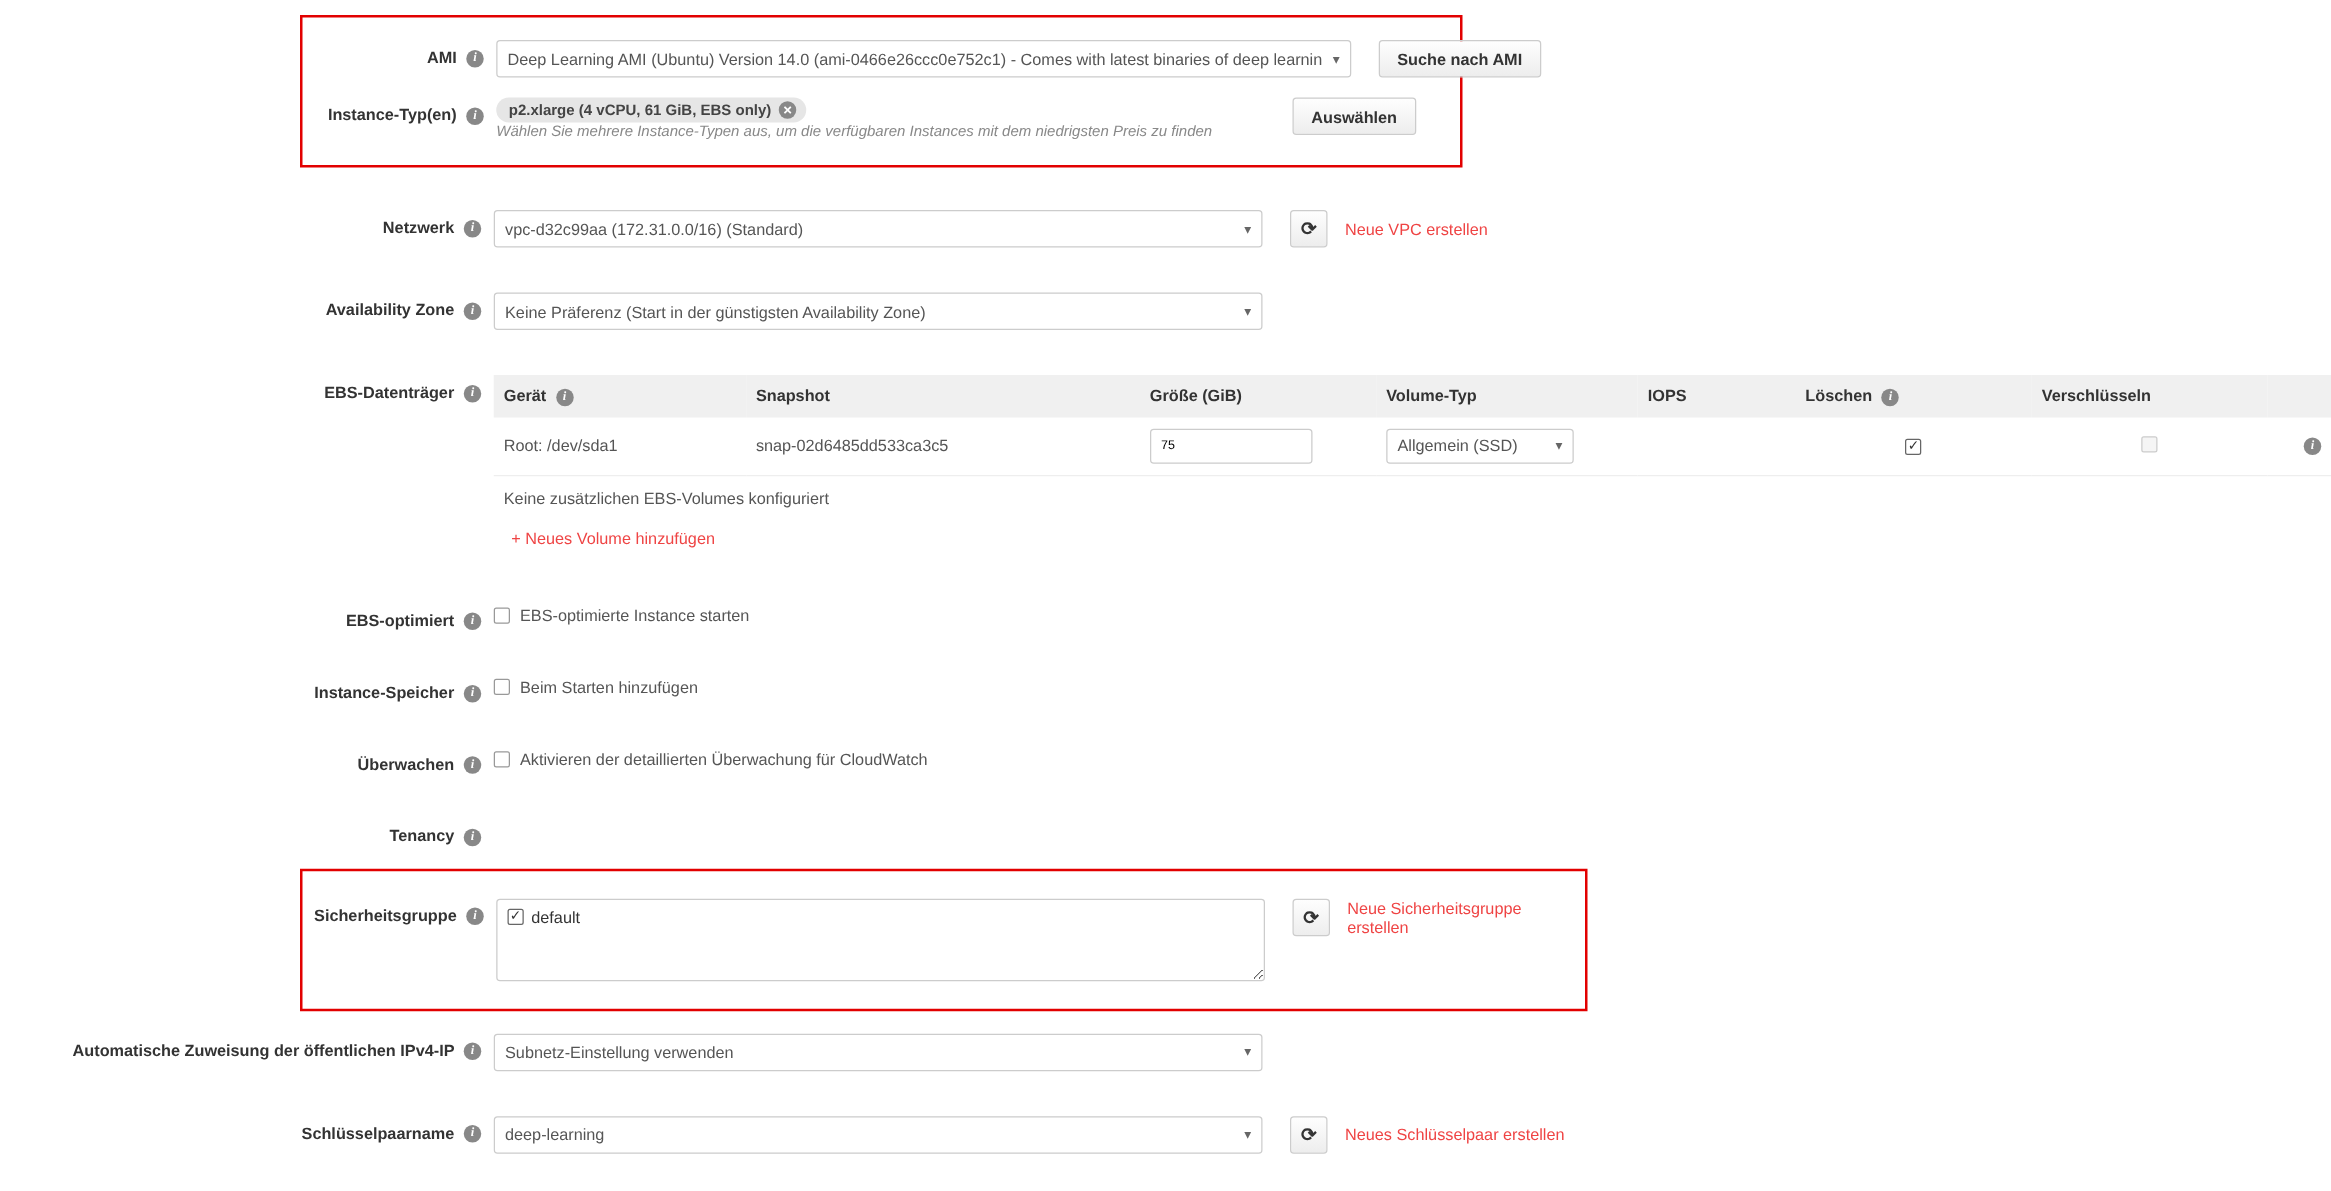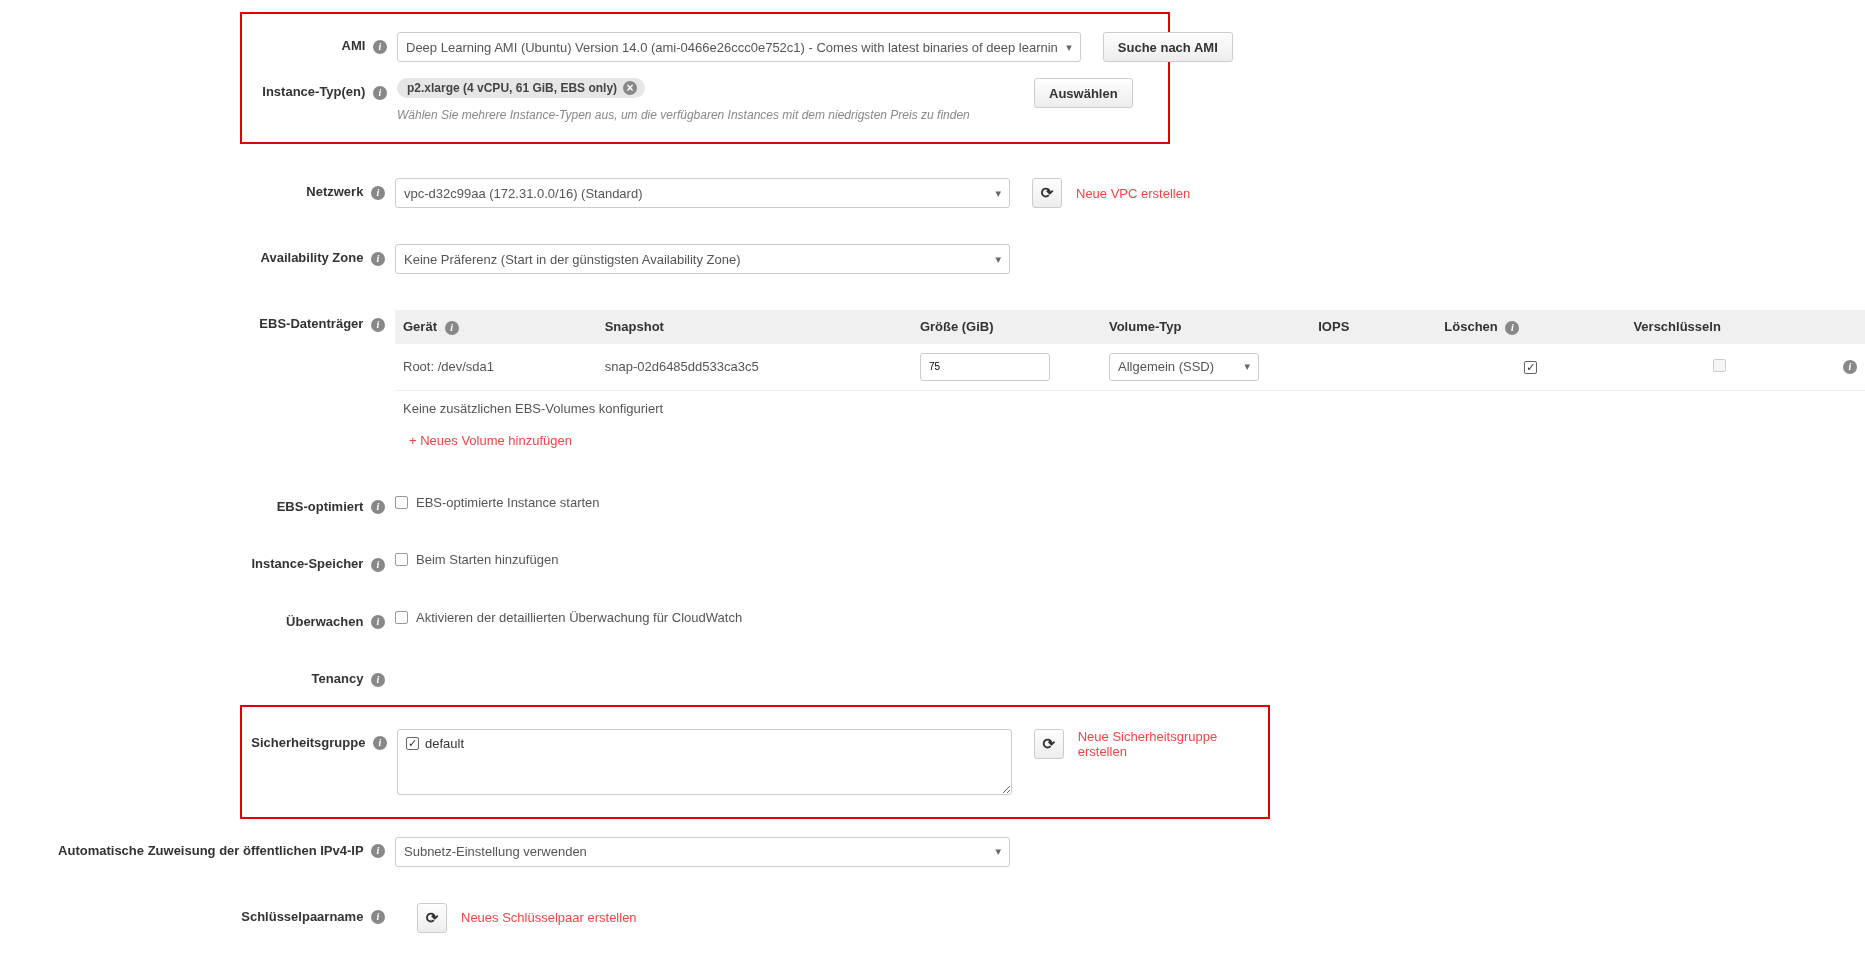--- a/index.html
+++ b/index.html
@@ -126,21 +126,21 @@
     display: inline-flex;
     align-items: center;
     justify-content: center;
     cursor: pointer;
     line-height: 10px;
   }
   .help-text {
     font-style: italic;
     color: #888;
     font-size: 12px;
-    margin-top: 10px;
+    margin-top: 0;
   }
   .ebs-block {
     flex: 1;
     padding-right: 0;
   }
   .ebs-table {
     width: 100%;
     border-collapse: collapse;
   }
   .ebs-table thead { background: #f0f0f0; }
@@ -447,20 +447,25 @@
     </div>
   </div>
 
   <div class="spacer-row"></div>
 
   <div class="row">
     <div class="label-col">
       <span>Schlüsselpaarname</span>
       <span class="info-icon">i</span>
     </div>
+    <div class="control-col">
+      <div class="select">
+        <span>deep-learning</span>
+      </div>
+    </div>
     <div class="action-col">
       <div class="btn btn-icon">
           <span class="refresh-icon">⟳</span>
         </div>
       <span class="link">Neues Schlüsselpaar erstellen</span>
     </div>
   </div>
 
 </div>
 

